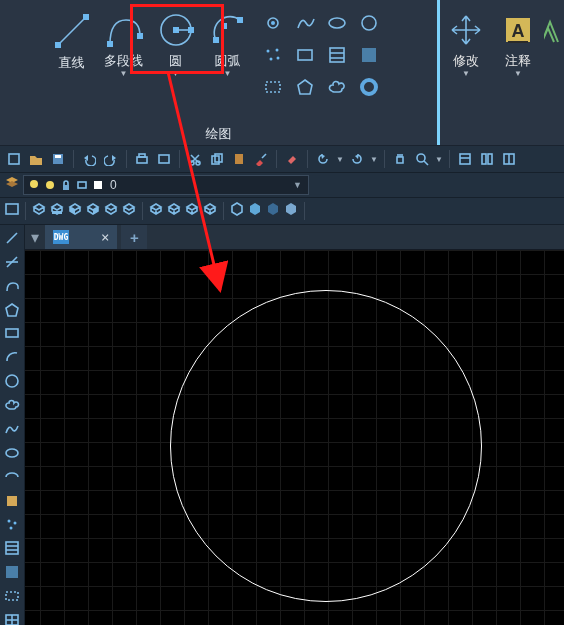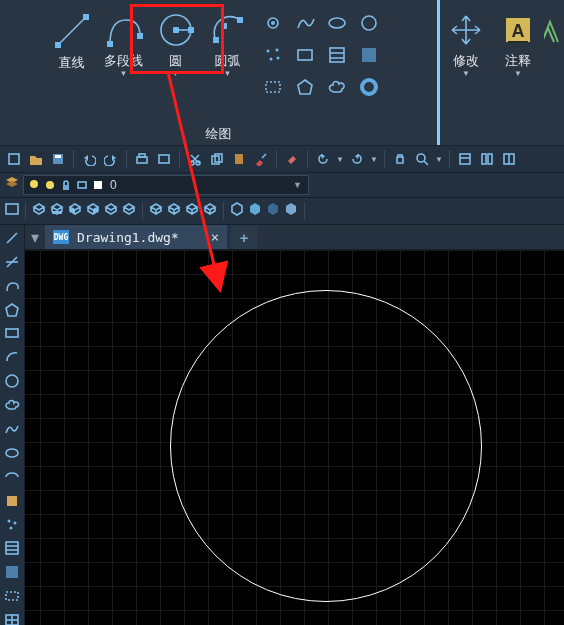--- a/index.html
+++ b/index.html
@@ -712,21 +712,20 @@
       </div>
   </div>
 
   <div class="canvas-wrap">
     <div class="tab-strip">
       <div class="tab-dropdown">
           <span>▾</span>
         </div>
       <div class="file-tab">
         <span class="dwg-icon">DWG</span>
-        <span>Drawing1.dwg*</span>
         <span class="close">×</span>
       </div>
       <div class="new-tab">
           <span>+</span>
         </div>
     </div>
     <div class="canvas">
       <div class="grid-lines"></div>
       <div class="drawn-circle"></div>
     </div>

